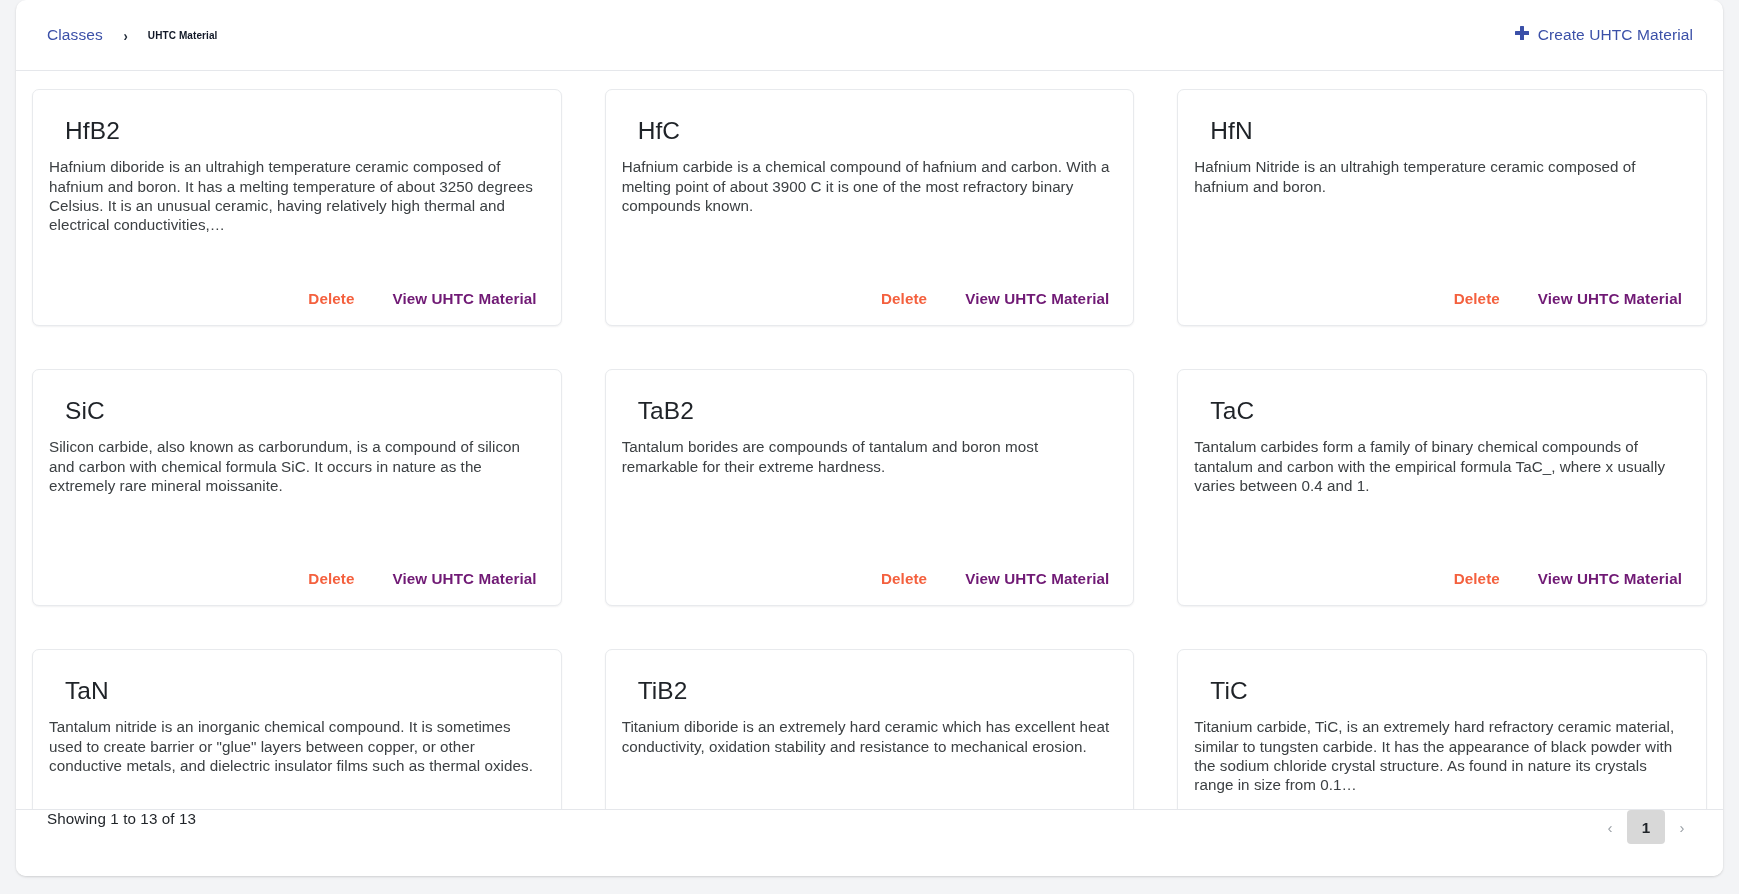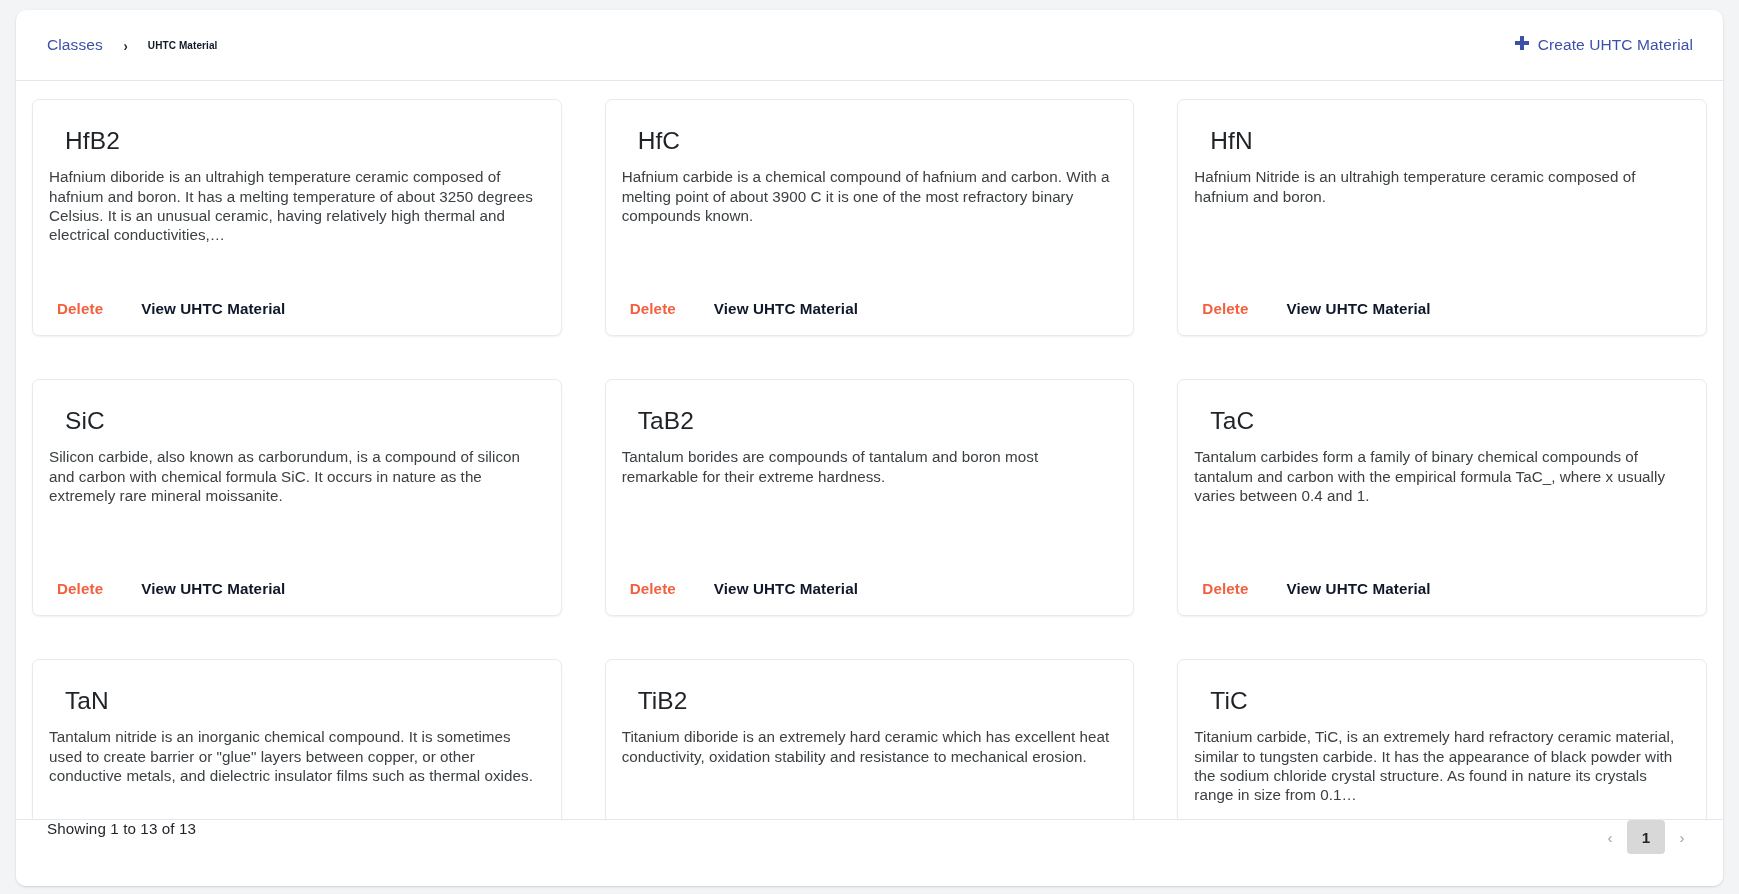--- a/index.html
+++ b/index.html
@@ -18,21 +18,21 @@
     width: 1739px;
     height: 894px;
     background: #f3f4f6;
     overflow: hidden;
   }
 
   
   .panel {
     position: absolute;
     left: 16px;
-    top: 10px;
+    top: 0;
     width: 1707px;
     height: 876px;
     background: #ffffff;
     border-radius: 10px;
     box-shadow: 0 1px 3px rgba(0,0,0,0.10), 0 1px 2px rgba(0,0,0,0.06);
     overflow: hidden;
     display: flex;
     flex-direction: column;
   }
 
@@ -149,39 +149,39 @@
     font-size: 15.2px;
     line-height: 19.2px;
     color: #3c4043;
     letter-spacing: 0.05px;
   }
 
   .card-actions {
     margin-top: auto;
     padding-top: 22px;
     display: flex;
-    justify-content: flex-start;
+    justify-content: flex-end;
     align-items: center;
     gap: 22px;
   }
 
   .btn-delete {
     color: #f4603e;
     font-size: 15.2px;
     font-weight: 700;
     background: none;
     border: none;
     cursor: pointer;
     padding: 4px 8px;
     font-family: inherit;
     letter-spacing: 0.1px;
   }
 
   .btn-view {
-    color: #0f172a;
+    color: #701a75;
     font-size: 15.2px;
     font-weight: 700;
     background: none;
     border: none;
     cursor: pointer;
     padding: 4px 8px;
     font-family: inherit;
     letter-spacing: 0.1px;
   }
 

